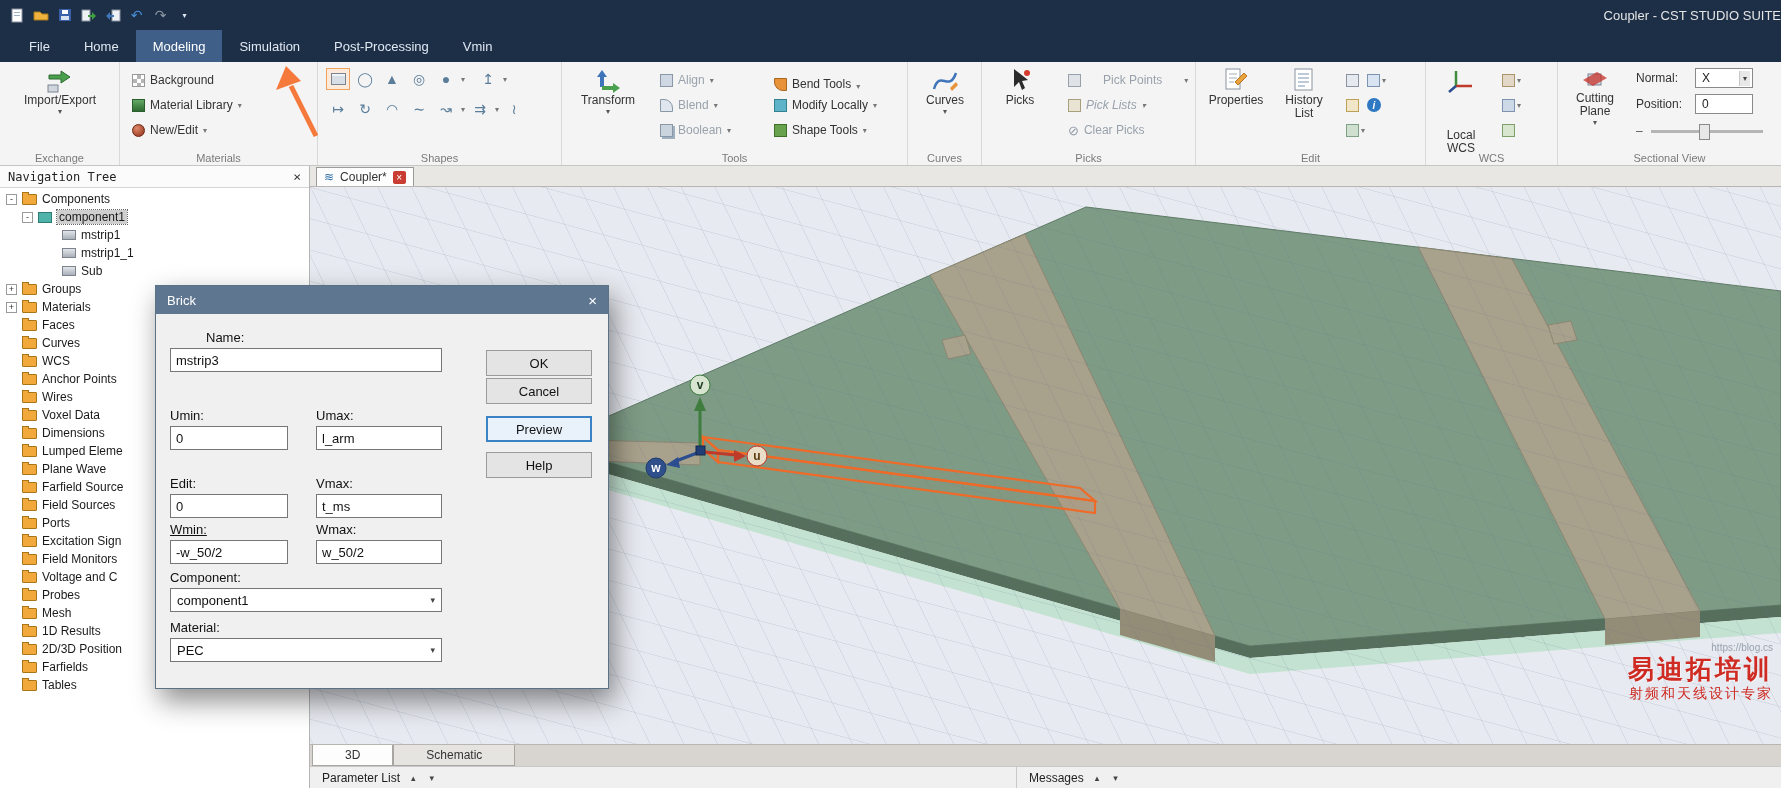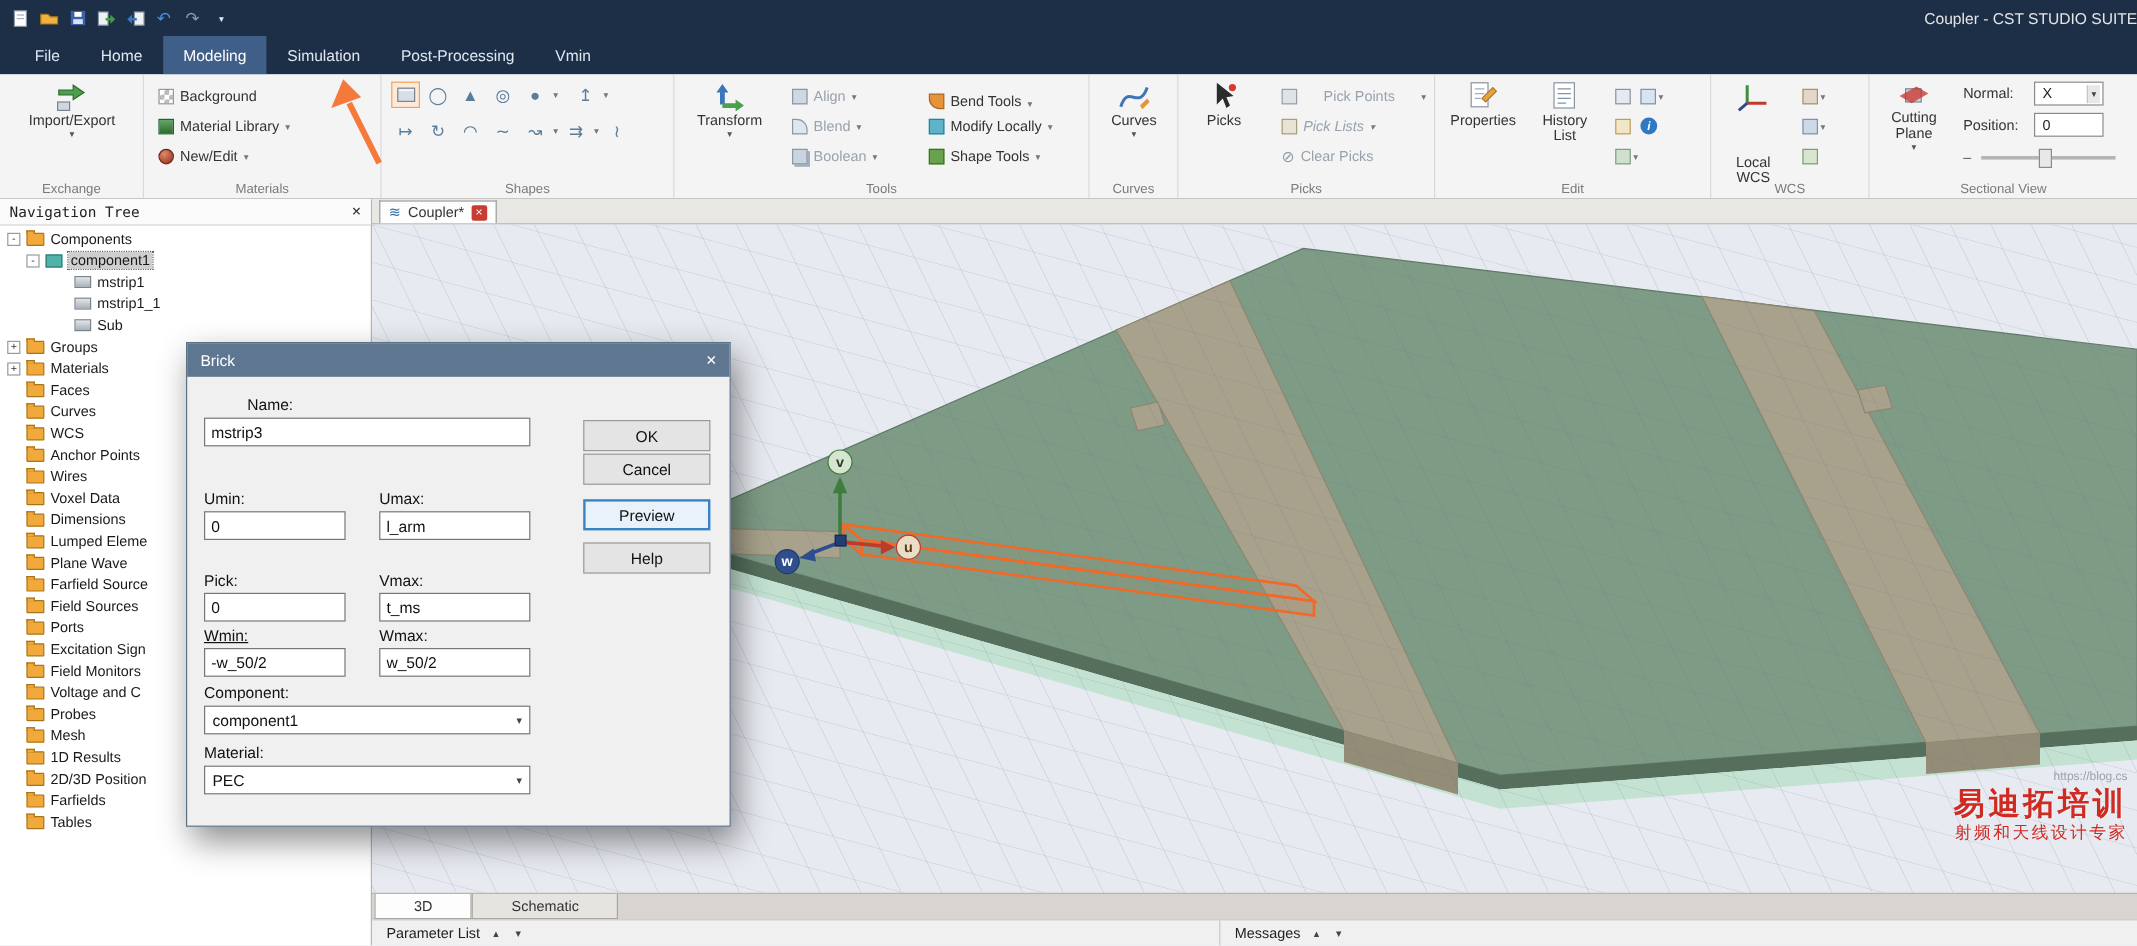--- a/index.html
+++ b/index.html
@@ -664,21 +664,21 @@
   <button class="dbtn" style="left:330px;top:54px;margin-top:10px;">OK</button>
   <button class="dbtn" style="left:330px;top:92px;">Cancel</button>
   <button class="dbtn primary" style="left:330px;top:130px;">Preview</button>
   <button class="dbtn" style="left:330px;top:166px;">Help</button>
 
   <span class="dlabel" style="left:14px;top:122px;">Umin:</span>
   <span class="dlabel" style="left:160px;top:122px;">Umax:</span>
   <input class="dinput" style="left: 14px; top: 140px; width: 118px;" value="0">
   <input class="dinput" style="left: 160px; top: 140px; width: 126px;" value="l_arm">
 
-  <span class="dlabel" style="left:14px;top:190px;">Pick:</span>
+  <span class="dlabel" style="left:14px;top:190px;">Edit:</span>
   <span class="dlabel" style="left:160px;top:190px;">Vmax:</span>
   <input class="dinput" style="left: 14px; top: 208px; width: 118px;" value="0">
   <input class="dinput" style="left: 160px; top: 208px; width: 126px;" value="t_ms">
 
   <span class="dlabel" style="left:14px;top:236px;text-decoration:underline;">Wmin:</span>
   <span class="dlabel" style="left:160px;top:236px;">Wmax:</span>
   <input class="dinput" style="left: 14px; top: 254px; width: 118px;" value="-w_50/2">
   <input class="dinput" style="left: 160px; top: 254px; width: 126px;" value="w_50/2">
 
   <span class="dlabel" style="left:14px;top:284px;">Component:</span>

